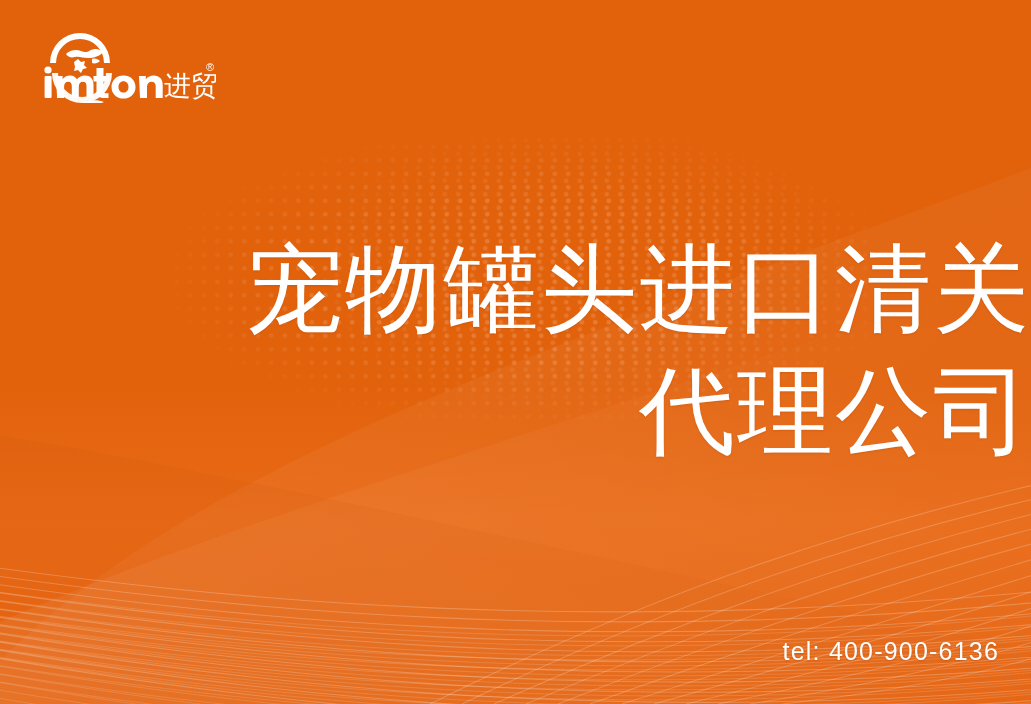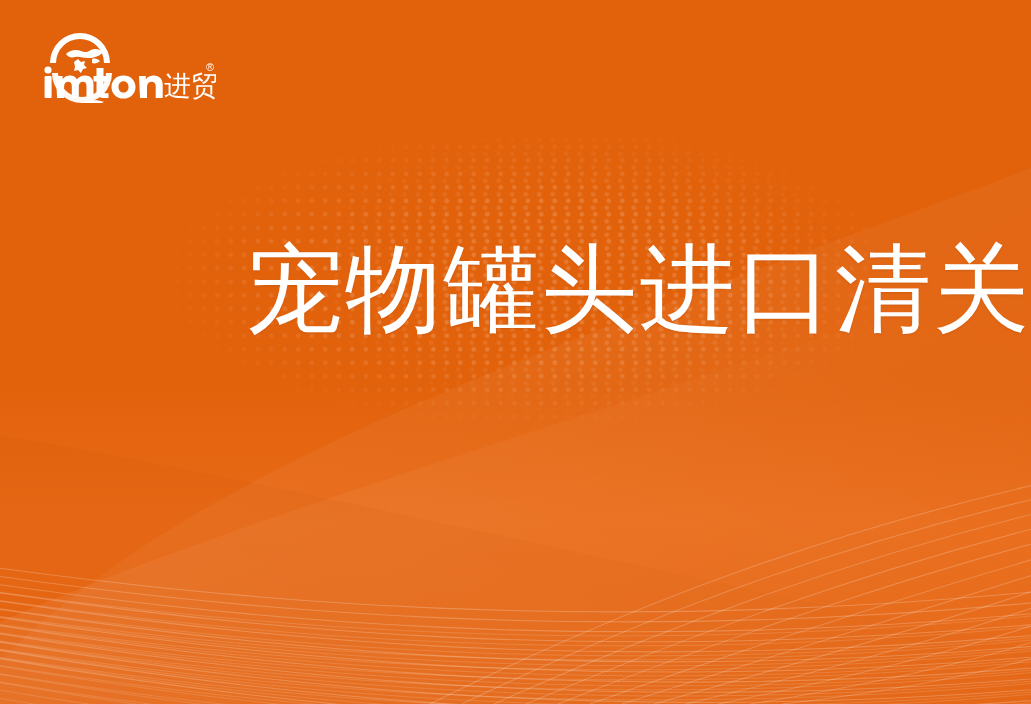--- a/index.html
+++ b/index.html
@@ -207,16 +207,18 @@
         <path d="M42 78 c8 -5 18 -6 26 -3 l-5 2 l6 1 l-4 3 l7 0 c-9 4 -22 3 -30 -3 Z"></path>
       </g>
 
       <text x="128" y="68" fill="#ffffff" font-size="27" font-family="&quot;DejaVu Sans&quot;, &quot;Liberation Sans&quot;, sans-serif">进贸通</text>
       <text x="170" y="44" fill="#ffffff" font-size="11" font-family="&quot;Liberation Sans&quot;, sans-serif">®</text>
     </svg>
   </div>
 
   <div class="headline">
     <span class="line">宠物罐头进口清关</span>
+    <span class="line">代理公司</span>
   </div>
 
+  <div class="tel">tel: 400-900-6136</div>
 
 </div>
 
 </body></html>

